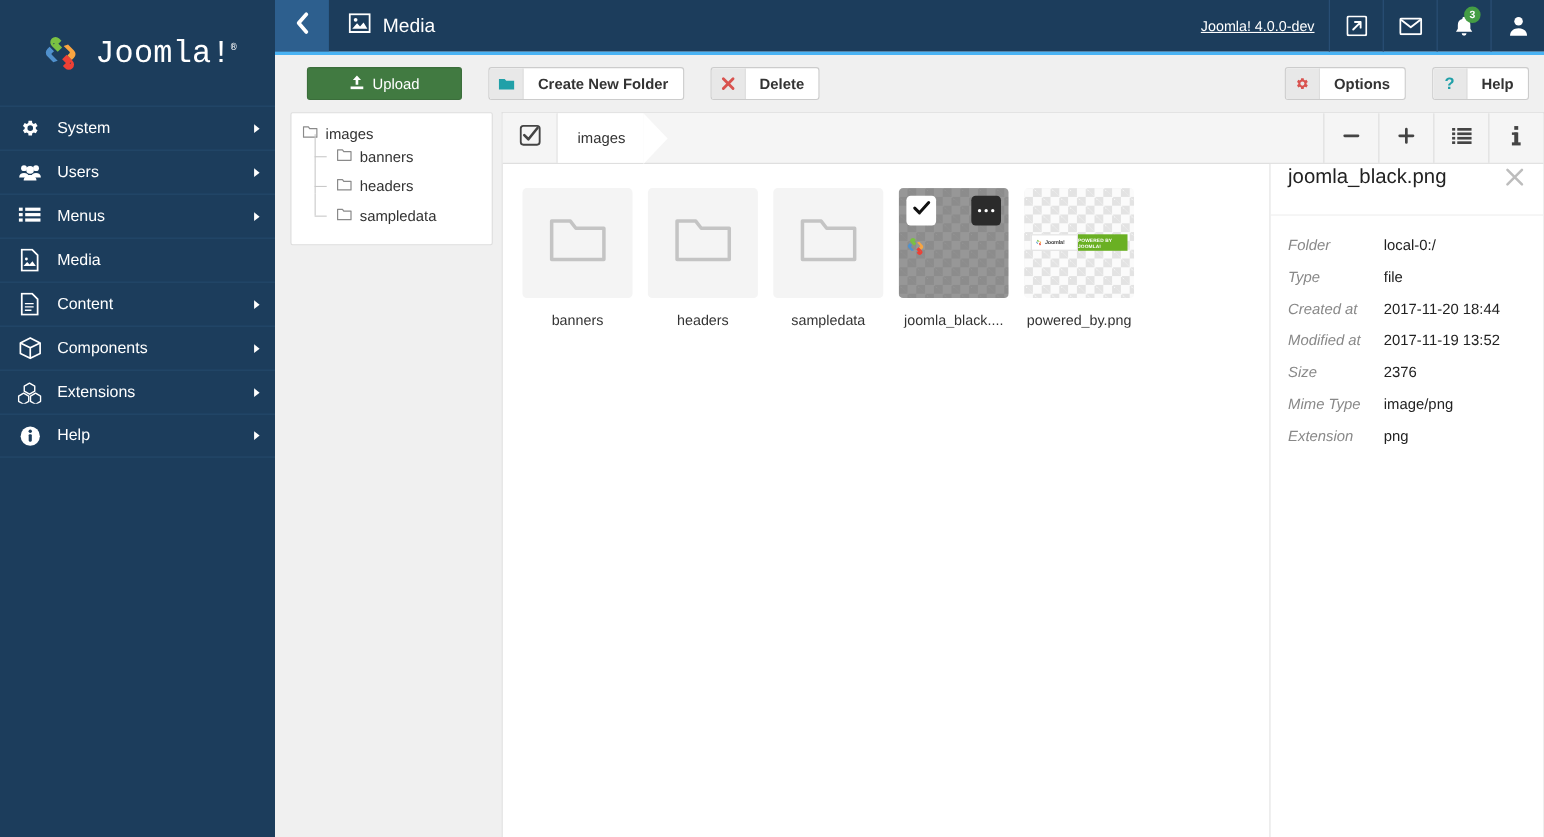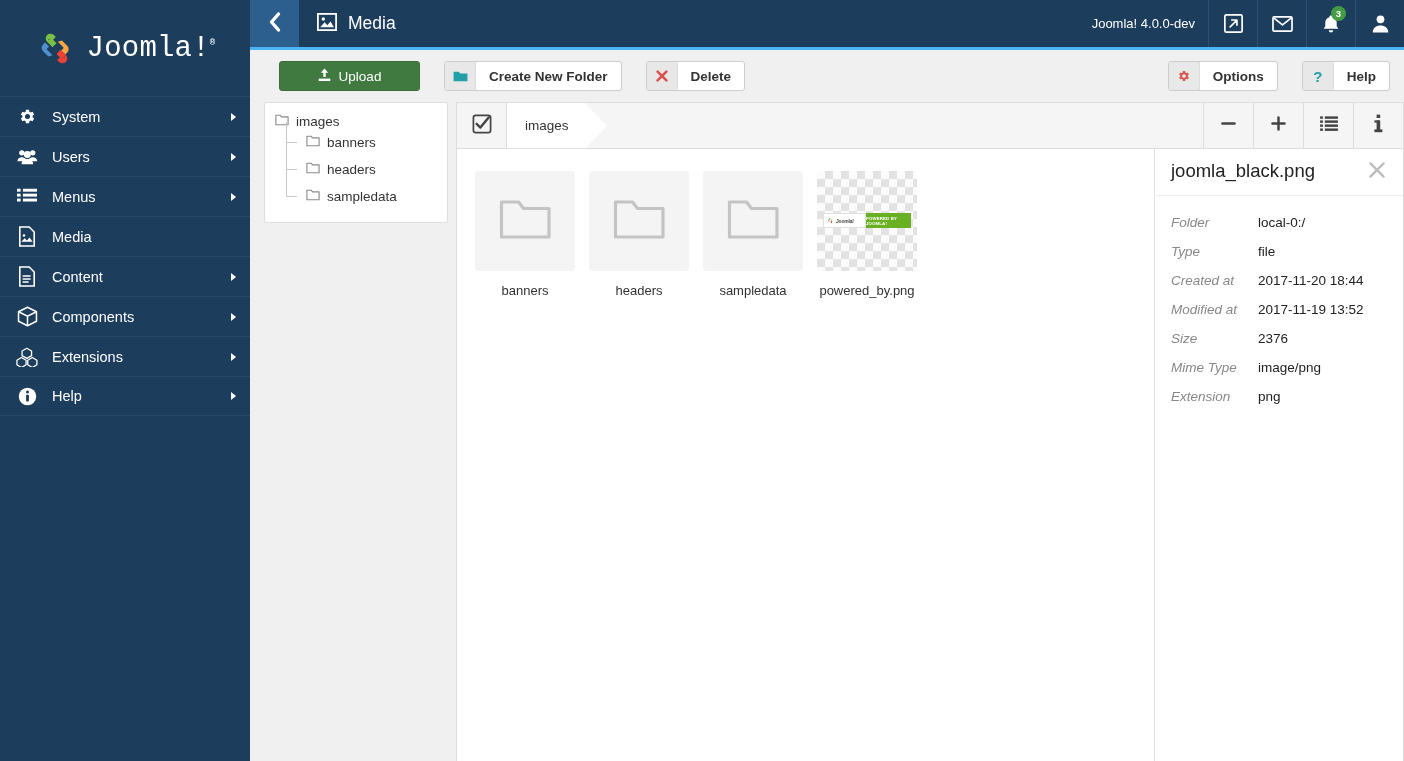--- a/index.html
+++ b/index.html
@@ -59,21 +59,21 @@
   .back-btn {
     width: 49px; background: #2d5f8e;
     display: flex; align-items: center; justify-content: center;
     cursor: pointer;
   }
   .topbar-title {
     flex: 1; display: flex; align-items: center; gap: 11px;
     padding-left: 18px; color: #ffffff;
   }
   .topbar-title .tt-text { font-size: 17.5px; }
-  .topbar-version { color: #ffffff; font-size: 13px; display: flex; align-items: center; padding-right: 13px; }
+  .topbar-version { color: #ffffff; font-size: 13px; display: flex; align-items: center; padding-right: 13px; text-decoration: underline; }
   .hicon {
     width: 49px; border-left: 1px solid #2b5077;
     display: flex; align-items: center; justify-content: center;
     position: relative; cursor: pointer;
   }
   .badge {
     position: absolute; top: 6px; right: 9px;
     background: #449d44; color: #fff; font-size: 9.5px;
     min-width: 15px; height: 15px; border-radius: 8px;
     display: flex; align-items: center; justify-content: center;
@@ -219,21 +219,21 @@
     justify-content: center;
   }
   .tp-right span { font-size: 4.4px; color: #fff; font-weight: bold; letter-spacing: .1px; }
 
   
   .infopanel {
     width: 249px; min-width: 249px; border-left: 1px solid #e2e2e2;
     display: flex; flex-direction: column; background: #fff;
   }
   .ip-head {
-    height: 47px; display: flex; align-items: flex-end;
+    height: 47px; display: flex; align-items: flex-start;
     padding: 0 14px 13px 16px; border-bottom: 1px solid #eee;
   }
   .ip-title { flex: 1; font-size: 18.5px; color: #222; white-space: nowrap; }
   .ip-close {
     width: 24px; height: 24px; display: flex; align-items: center;
     justify-content: center; cursor: pointer;
   }
   .ip-body { padding: 16px 14px 0 16px; }
   .ip-row { display: flex; font-size: 13.5px; line-height: 21px; margin-bottom: 8px; }
   .ip-key { width: 70px; min-width: 70px; color: #888; margin-right: 17px; font-style: italic; }
@@ -591,20 +591,48 @@
               <div class="tile-box">
                 <span>
                   <svg width="52" height="45" viewBox="0 0 52 45" fill="none" stroke="#c4c4c4" stroke-width="3.2">
                     <path d="M2.5 5h17l5 6.5h25.5v28.5H2.5z" stroke-linejoin="round"></path>
                   </svg>
                 </span>
               </div>
               <div class="tile-label">sampledata</div>
             </div>
 
+            <div class="tile tile-selected">
+              <div class="tile-box checker">
+                <span class="thumb-joomla">
+                  <svg width="22" height="22" viewBox="0 0 64 64">
+                    <path d="M20 44 L12 36 a7 7 0 0 1 0-10 l3-3 6 6 -3 3 a1.5 1.5 0 0 0 0 2 l8 8z" fill="#5091cd"></path>
+                    <path d="M24 16 l8 8 -6 6 -8-8 a7 7 0 0 1 10-10 l3 3 -6 6 -3-3 a1.5 1.5 0 0 0-2 2z" fill="#7ac143"></path>
+                    <path d="M40 20 l8 8 a7 7 0 0 1 0 10 l-3 3 -6-6 3-3 a1.5 1.5 0 0 0 0-2 l-8-8z" fill="#f9a541"></path>
+                    <path d="M40 48 l-8-8 6-6 8 8 a7 7 0 0 1-10 10 l-3-3 6-6 3 3 a1.5 1.5 0 0 0 2-2z" fill="#ee4035"></path>
+                  </svg>
+                </span>
+                <div class="tile-overlay"></div>
+                <div class="sel-check">
+                  <span>
+                    <svg width="16" height="14" viewBox="0 0 16 14" fill="none" stroke="#111" stroke-width="2.7" stroke-linecap="round" stroke-linejoin="round">
+                      <path d="M1.6 7.2 5.9 11.5 14.3 2.2"></path>
+                    </svg>
+                  </span>
+                </div>
+                <div class="sel-menu">
+                  <span style="display:flex;gap:2.5px;">
+                    <i></i>
+                      <i></i>
+                      <i></i>
+                  </span>
+                </div>
+              </div>
+              <div class="tile-label">joomla_black....</div>
+            </div>
 
             <div class="tile">
               <div class="tile-box checker">
                 <div class="thumb-powered">
                   <div class="tp-left">
                     <svg width="7" height="7" viewBox="0 0 64 64">
                       <path d="M20 44 L12 36 a7 7 0 0 1 0-10 l3-3 6 6 -3 3 a1.5 1.5 0 0 0 0 2 l8 8z" fill="#5091cd"></path>
                       <path d="M24 16 l8 8 -6 6 -8-8 a7 7 0 0 1 10-10 l3 3 -6 6 -3-3 a1.5 1.5 0 0 0-2 2z" fill="#7ac143"></path>
                       <path d="M40 20 l8 8 a7 7 0 0 1 0 10 l-3 3 -6-6 3-3 a1.5 1.5 0 0 0 0-2 l-8-8z" fill="#f9a541"></path>
                       <path d="M40 48 l-8-8 6-6 8 8 a7 7 0 0 1-10 10 l-3-3 6-6 3 3 a1.5 1.5 0 0 0 2-2z" fill="#ee4035"></path>

